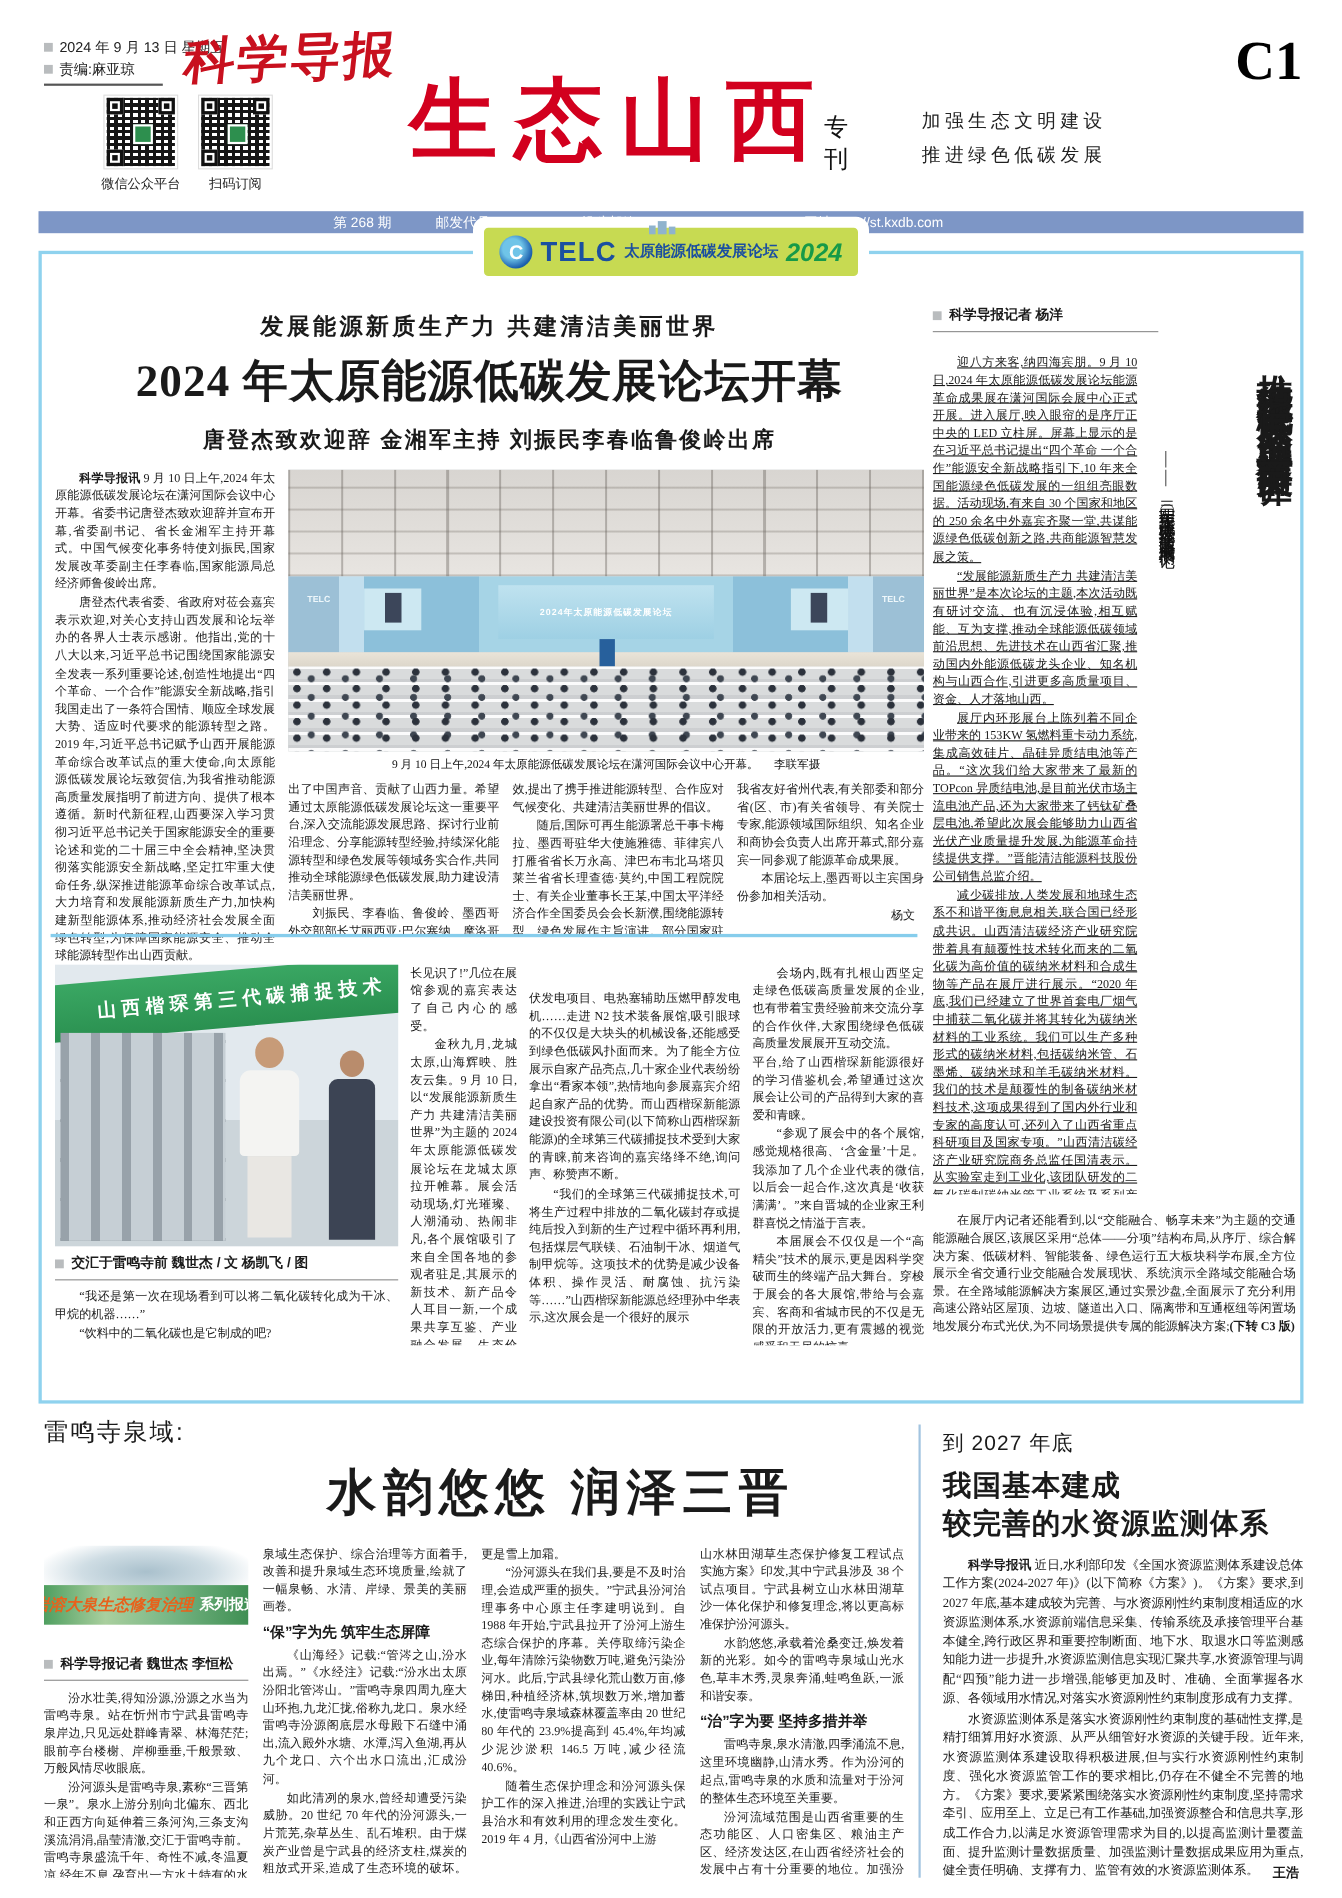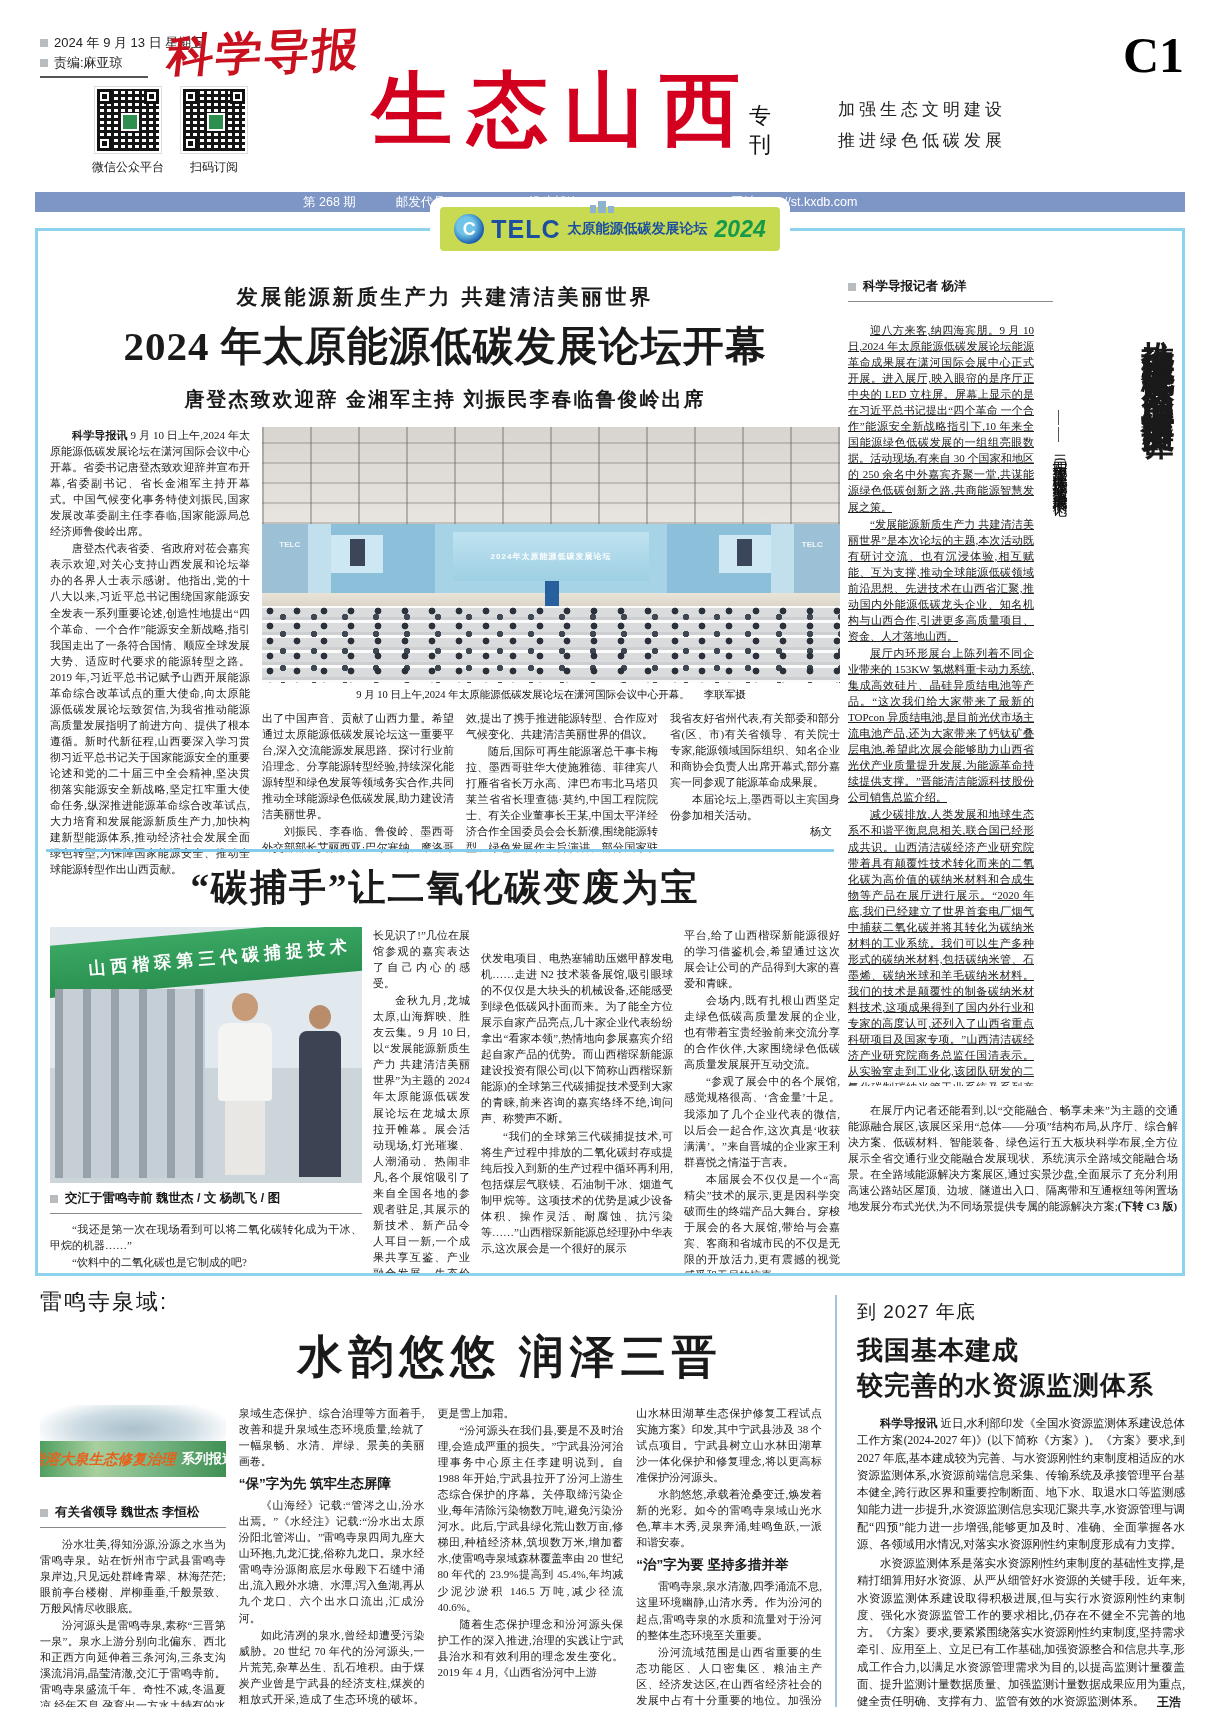--- a/index.html
+++ b/index.html
@@ -254,21 +254,20 @@
               <p class="sig">杨文</p>
             </div>
           </div>
         </div>
       </div>
     </div>
 
     <div class="div-h"></div>
 
     <div class="carbon">
-      <div class="carbon-headline">“碳捕手”让二氧化碳变废为宝</div>
       <div class="carbon-cols">
         <div class="cA">
           <div class="photo-carbon">
             <div class="cp-banner">山西楷琛第三代碳捕捉技术</div>
             <div class="cp-machine"></div>
             <div class="cp-p1">
                 <div class="cp-head"></div>
                 <div class="cp-shirt"></div>
                 <div class="cp-pants"></div>
               </div>
@@ -287,22 +286,22 @@
         <div class="col cB">
           <p class="para noind">长见识了!”几位在展馆参观的嘉宾表达了自己内心的感受。</p>
           <p class="para">金秋九月,龙城太原,山海辉映、胜友云集。9 月 10 日,以“发展能源新质生产力 共建清洁美丽世界”为主题的 2024 年太原能源低碳发展论坛在龙城太原拉开帷幕。展会活动现场,灯光璀璨、人潮涌动、热闹非凡,各个展馆吸引了来自全国各地的参观者驻足,其展示的新技术、新产品令人耳目一新,一个成果共享互鉴、产业融合发展、生态价值转化合作的绿色、低碳展会跃然眼前。</p>
 
         </div>
         <div class="col cC">
           <p class="para noind">伏发电项目、电热塞辅助压燃甲醇发电机……走进 N2 技术装备展馆,吸引眼球的不仅仅是大块头的机械设备,还能感受到绿色低碳风扑面而来。为了能全方位展示自家产品亮点,几十家企业代表纷纷拿出“看家本领”,热情地向参展嘉宾介绍起自家产品的优势。而山西楷琛新能源建设投资有限公司(以下简称山西楷琛新能源)的全球第三代碳捕捉技术受到大家的青睐,前来咨询的嘉宾络绎不绝,询问声、称赞声不断。</p>
           <p class="para">“我们的全球第三代碳捕捉技术,可将生产过程中排放的二氧化碳封存或提纯后投入到新的生产过程中循环再利用,包括煤层气联镁、石油制干冰、烟道气制甲烷等。这项技术的优势是减少设备体积、操作灵活、耐腐蚀、抗污染等……”山西楷琛新能源总经理孙中华表示,这次展会是一个很好的展示</p>
         </div>
         <div class="col cD">
+          <p class="para">会场内,既有扎根山西坚定走绿色低碳高质量发展的企业,也有带着宝贵经验前来交流分享的合作伙伴,大家围绕绿色低碳高质量发展展开互动交流。</p>
           <p class="para noind">平台,给了山西楷琛新能源很好的学习借鉴机会,希望通过这次展会让公司的产品得到大家的喜爱和青睐。</p>
-          <p class="para">会场内,既有扎根山西坚定走绿色低碳高质量发展的企业,也有带着宝贵经验前来交流分享的合作伙伴,大家围绕绿色低碳高质量发展展开互动交流。</p>
           <p class="para">“参观了展会中的各个展馆,感觉规格很高、‘含金量’十足。我添加了几个企业代表的微信,以后会一起合作,这次真是‘收获满满’。”来自晋城的企业家王利群喜悦之情溢于言表。</p>
           <p class="para">本届展会不仅仅是一个“高精尖”技术的展示,更是因科学突破而生的终端产品大舞台。穿梭于展会的各大展馆,带给与会嘉宾、客商和省城市民的不仅是无限的开放活力,更有震撼的视觉感受和无尽的惊喜。</p>
 
         </div>
       </div>
     </div>
 
     <div class="side-article">
       <div class="byline" style="width:205px">
           <span class="sq"></span>
@@ -334,21 +333,21 @@
       <div class="spring-cols">
         <div class="sc">
           <div class="series-badge">
             <div class="series-bar">
               <span class="series-script">岩溶大泉生态修复治理</span>
               <span class="series-suffix">系列报道</span>
             </div>
           </div>
           <div class="byline">
               <span class="sq"></span>
-              <span>有关省领导  魏世杰  李恒松</span>
+              <span>科学导报记者  魏世杰  李恒松</span>
             </div>
           <p class="para" style="margin-top:8px">汾水壮美,得知汾源,汾源之水当为雷鸣寺泉。站在忻州市宁武县雷鸣寺泉岸边,只见远处群峰青翠、林海茫茫;眼前亭台楼榭、岸柳垂垂,千般景致、万般风情尽收眼底。</p>
           <p class="para">汾河源头是雷鸣寺泉,素称“三晋第一泉”。泉水上游分别向北偏东、西北和正西方向延伸着三条河沟,三条支沟溪流涓涓,晶莹清澈,交汇于雷鸣寺前。雷鸣寺泉盛流千年、奇性不减,冬温夏凉,经年不息,孕育出一方水土特有的水韵民风。</p>
 
         </div>
         <div class="sc">
           <p class="para noind">泉域生态保护、综合治理等方面着手,改善和提升泉域生态环境质量,绘就了一幅泉畅、水清、岸绿、景美的美丽画卷。</p>
           <div class="col-subhead">“保”字为先  筑牢生态屏障</div>
           <p class="para">《山海经》记载:“管涔之山,汾水出焉。”《水经注》记载:“汾水出太原汾阳北管涔山。”雷鸣寺泉四周九座大山环抱,九龙汇拢,俗称九龙口。泉水经雷鸣寺汾源阁底层水母殿下石缝中涌出,流入殿外水塘、水潭,泻入鱼湖,再从九个龙口、六个出水口流出,汇成汾河。</p>
           <p class="para">如此清冽的泉水,曾经却遭受污染威胁。20 世纪 70 年代的汾河源头,一片荒芜,杂草丛生、乱石堆积。由于煤炭产业曾是宁武县的经济支柱,煤炭的粗放式开采,造成了生态环境的破坏。此外,汾河源头生长着一大片森林,附近的村民以砍伐为生,无序的乱砍乱伐让水土流失严重的汾河中上游</p>

